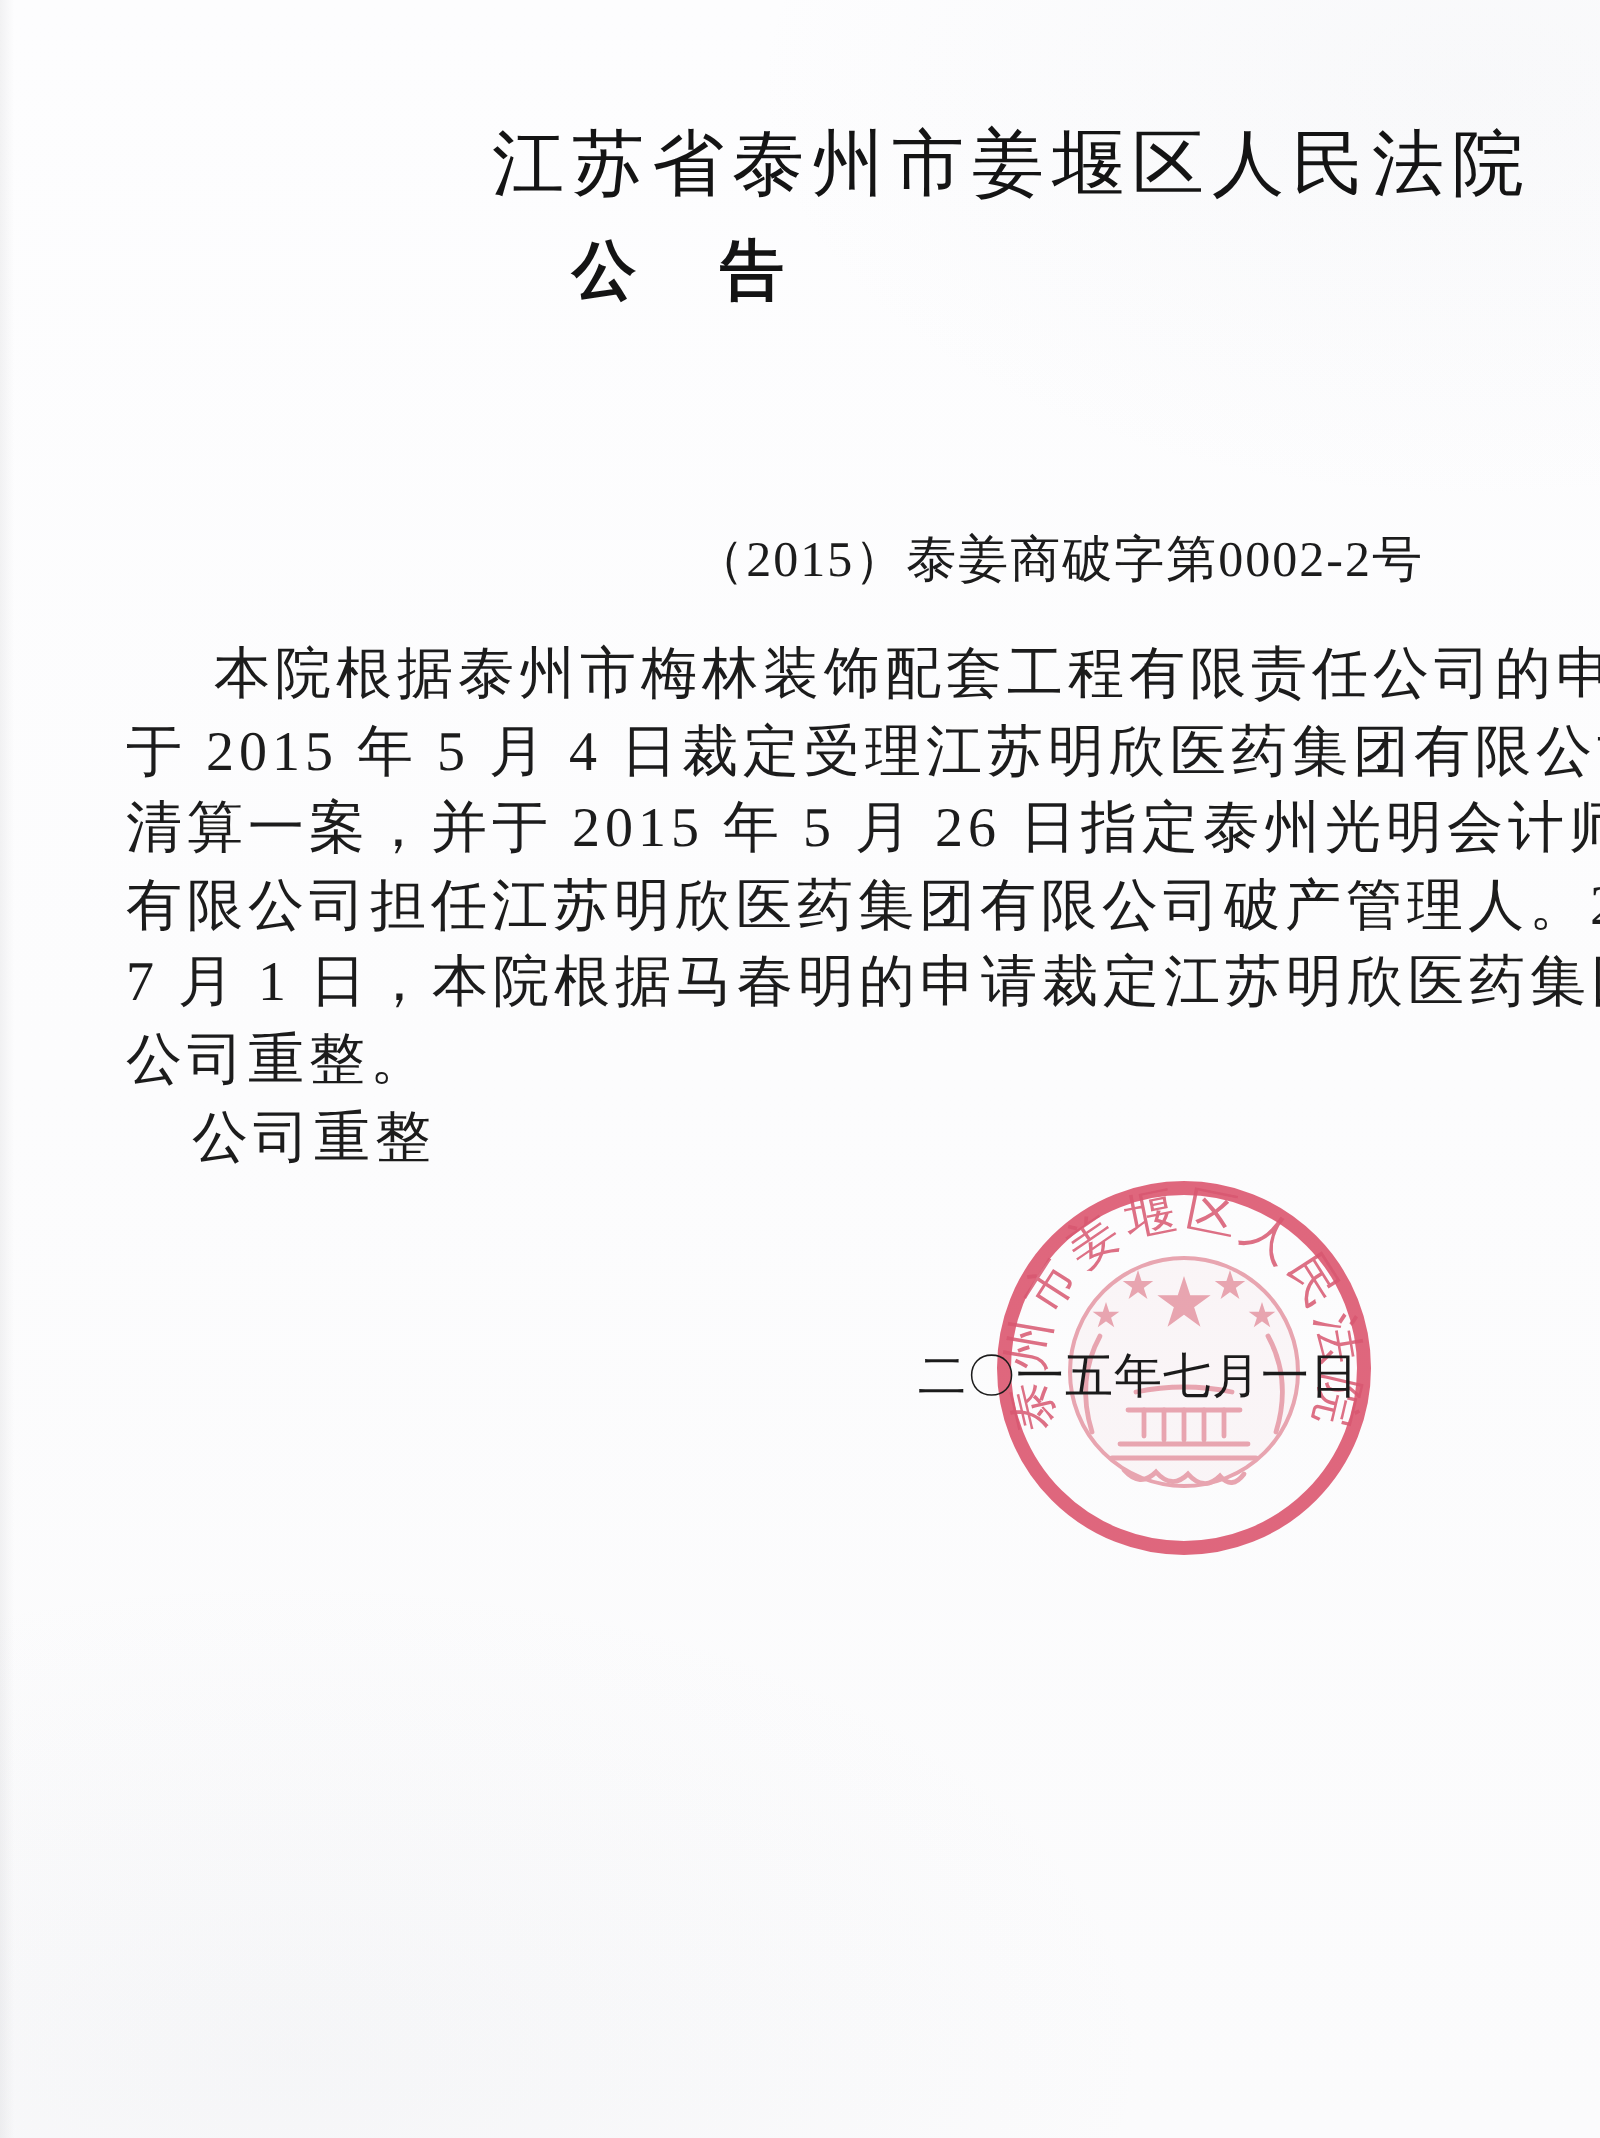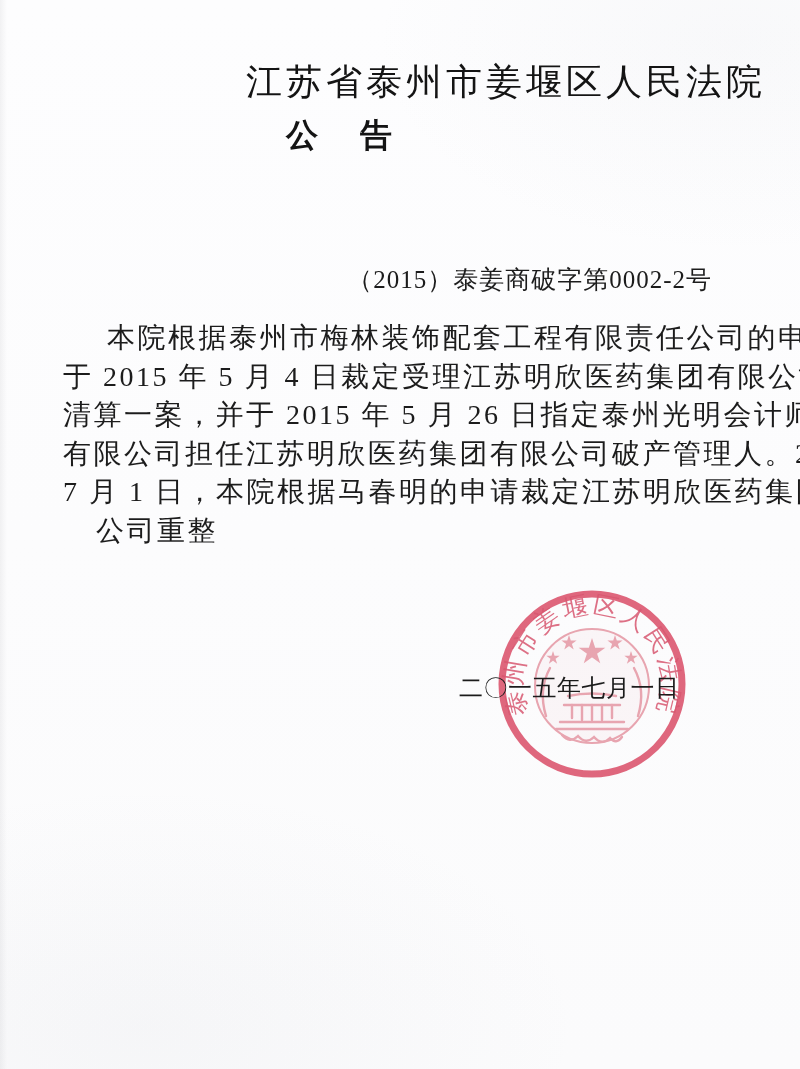--- a/index.html
+++ b/index.html
@@ -55,20 +55,21 @@
   <div class="notice-title">公告</div>
 
   <div class="case-number">（2015）泰姜商破字第0002-2号</div>
 
   <div class="body-text">
     <div class="line indent-first">本院根据泰州市梅林装饰配套工程有限责任公司的申请</div>
     <div class="line">于 2015 年 5 月 4 日裁定受理江苏明欣医药集团有限公司破产</div>
     <div class="line">清算一案，并于 2015 年 5 月 26 日指定泰州光明会计师事务所</div>
     <div class="line">有限公司担任江苏明欣医药集团有限公司破产管理人。2015 年</div>
     <div class="line">7 月 1 日，本院根据马春明的申请裁定江苏明欣医药集团有限</div>
+    <div class="line">公司重整。</div>
     <div class="line indent-close">公司重整</div>
   </div>
 
   <svg class="seal" viewBox="0 0 200 200" xmlns="http://www.w3.org/2000/svg" aria-hidden="true">
 
     <circle cx="100" cy="100" r="90" fill="none" stroke="#dc4661" stroke-width="7" opacity="0.88"></circle>
 
     <defs>
       <path id="sealArc" d="M 36.6,129.6 A 70,70 0 1 1 163.4,129.6" fill="none"></path>
     </defs>

